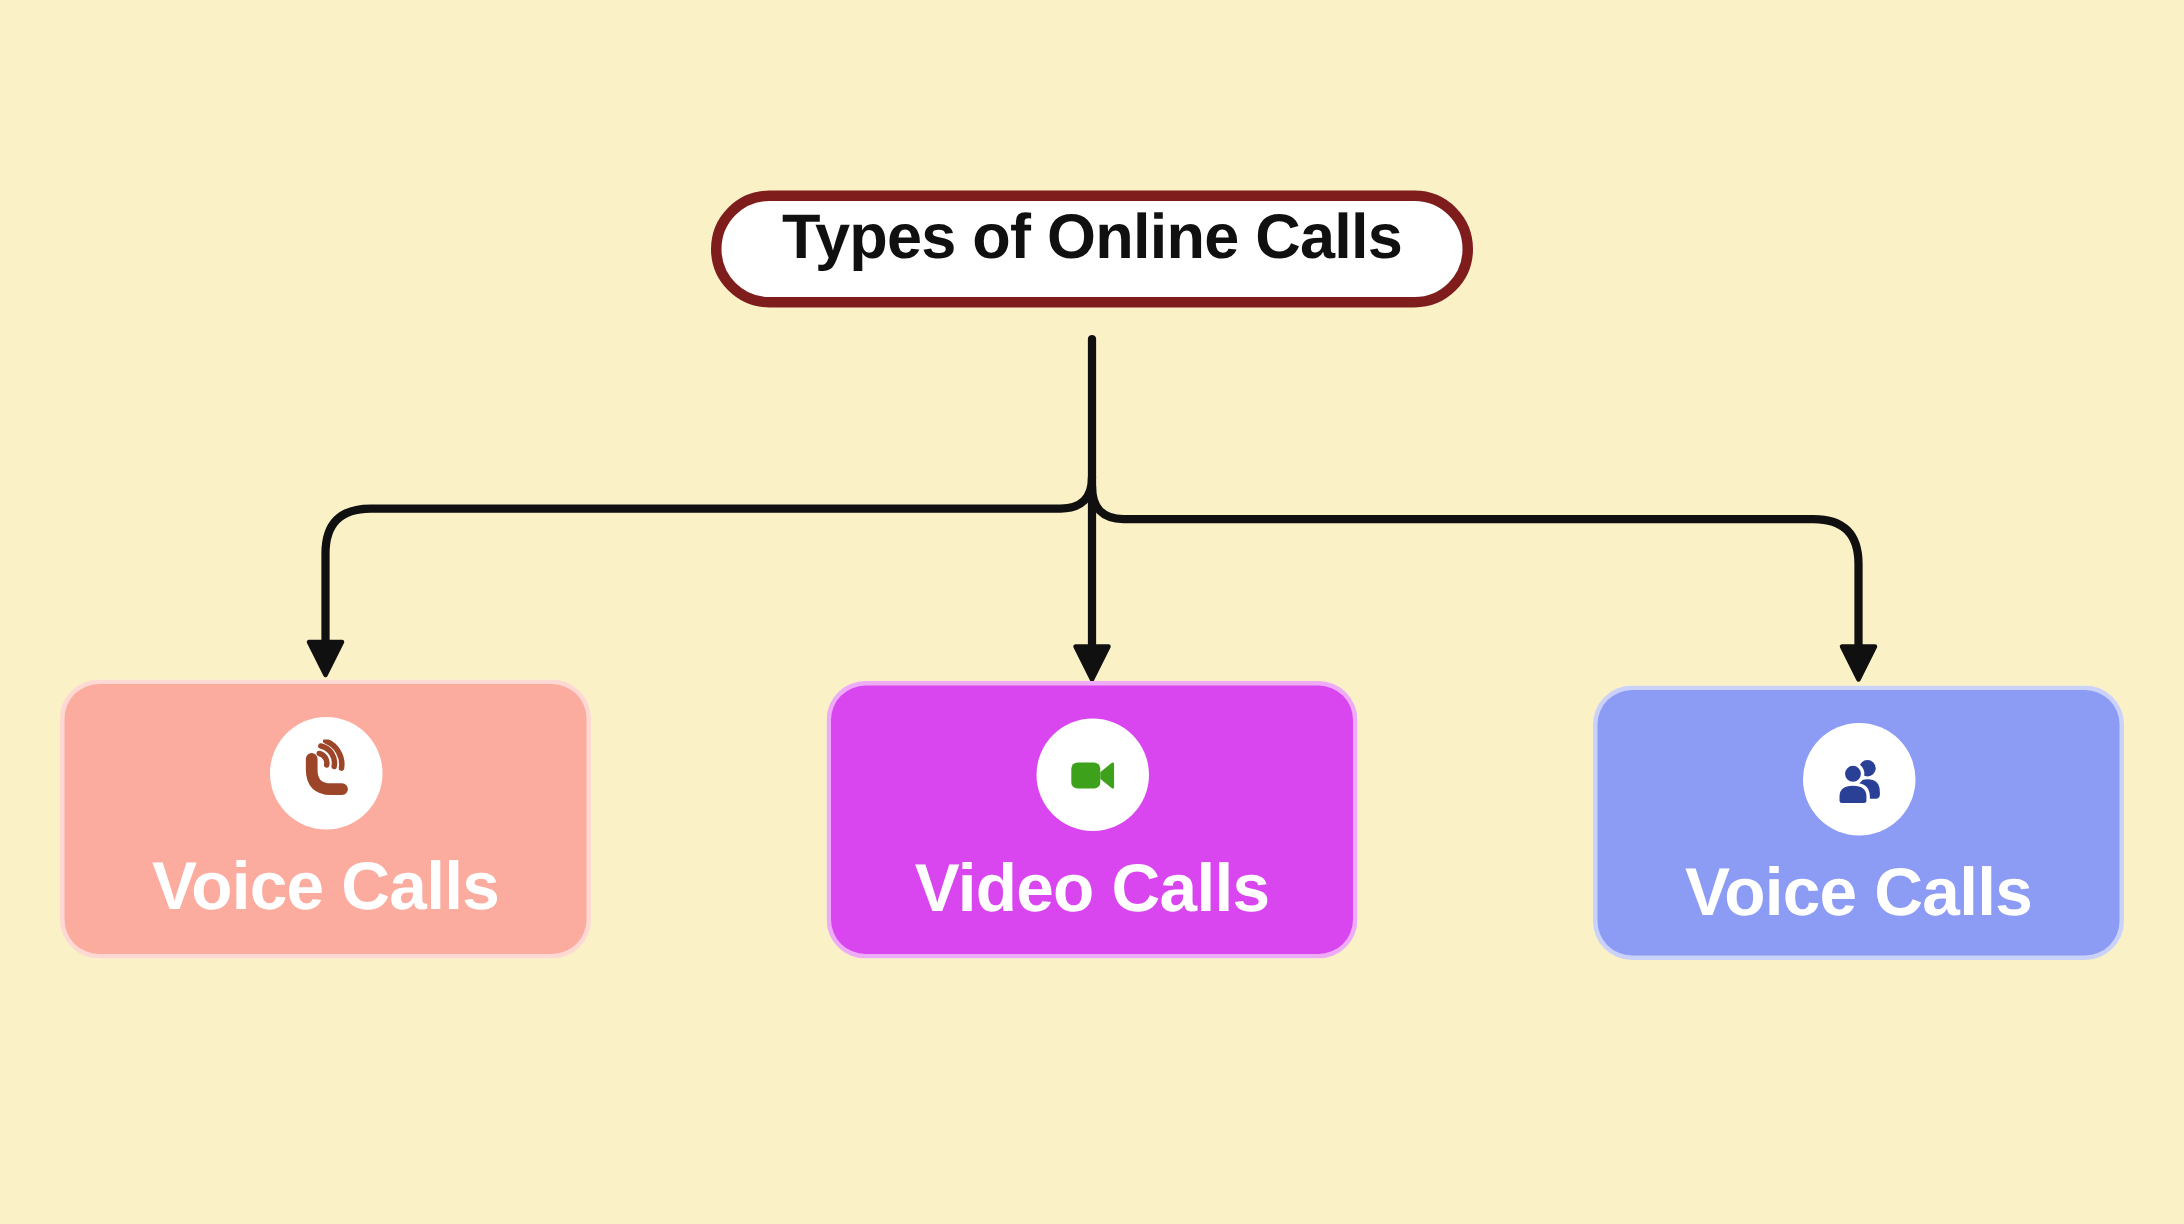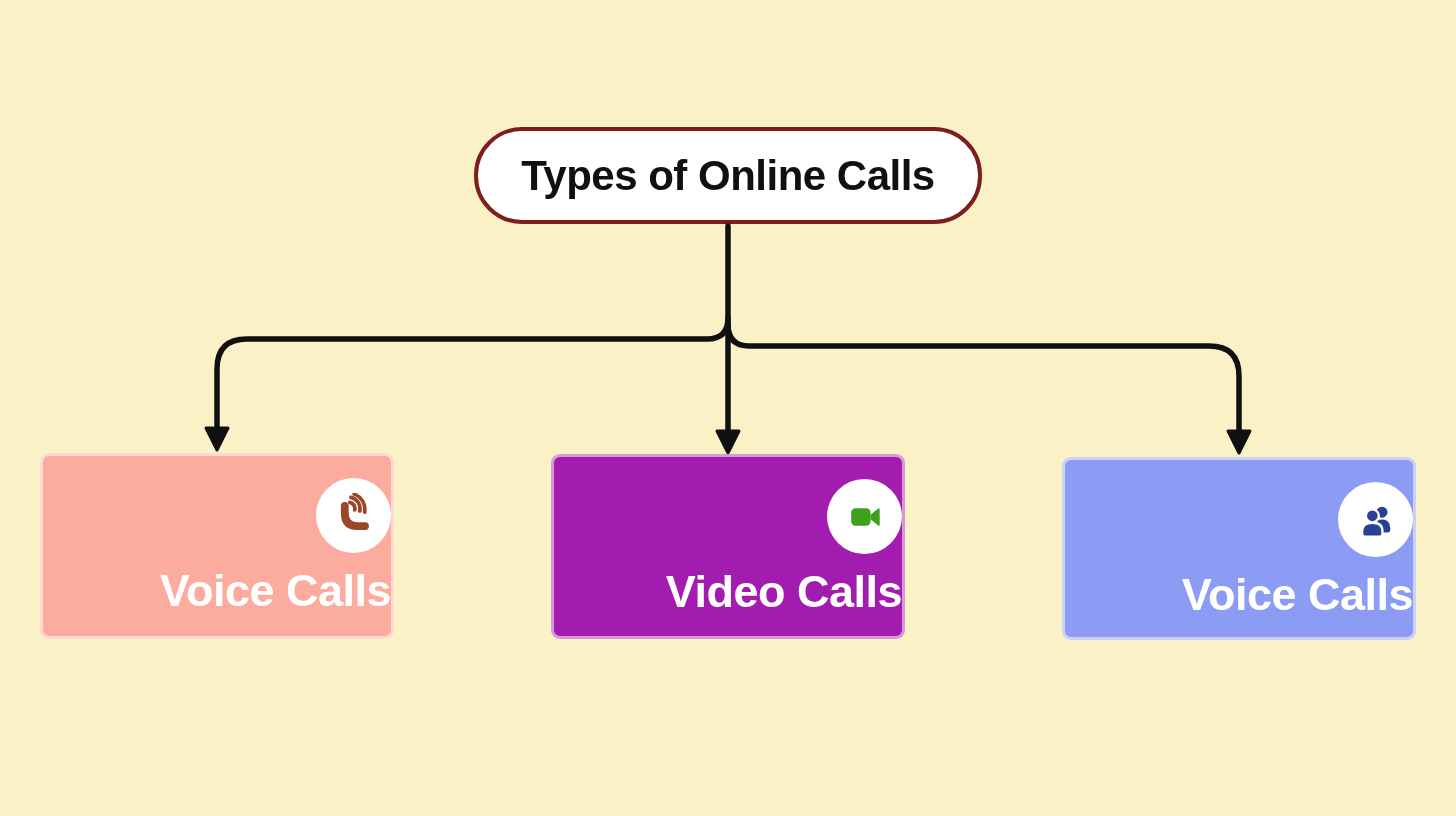--- a/index.html
+++ b/index.html
@@ -13,27 +13,27 @@
     width: 1456px;
     height: 816px;
     background: #FBF1C7;
     overflow: hidden;
   }
   .root-box {
     position: absolute;
     left: 474px;
     top: 127px;
     width: 508px;
-    height: 97px;
+    height: 78px;
     background: #FFFFFF;
-    border: 4px solid #7f1d1d;
+    border: 7px solid #7f1d1d;
     border-radius: 48px;
     box-sizing: border-box;
     display: flex;
-    align-items: center;
+    align-items: flex-start;
     justify-content: center;
   }
   .root-label {
     font-size: 42px;
     font-weight: 800;
     color: #101010;
     letter-spacing: -0.5px;
     white-space: nowrap;
   }
   .connectors {
@@ -52,29 +52,29 @@
   }
   .conn-head {
     fill: #101010;
     stroke: #101010;
     stroke-width: 3;
     stroke-linejoin: round;
   }
   .node {
     position: absolute;
     width: 354px;
-    border-radius: 9px;
+    border-radius: 26px;
     border: 3px solid rgba(255,255,255,0.55);
     box-sizing: border-box;
     display: flex;
     flex-direction: column;
-    align-items: flex-end;
+    align-items: center;
   }
   .node-voice { left: 40px;   top: 453px; height: 186px; background: #FCAC9F; }
-  .node-video { left: 551px;  top: 454px; height: 185px; background: #a21caf; }
+  .node-video { left: 551px;  top: 454px; height: 185px; background: #d946ef; }
   .node-group { left: 1062px; top: 457px; height: 183px; background: #8C9BF4; }
   .icon-circle {
     width: 75px;
     height: 75px;
     margin-top: 22px;
     border-radius: 50%;
     background: #FFFFFF;
     display: flex;
     align-items: center;
     justify-content: center;

